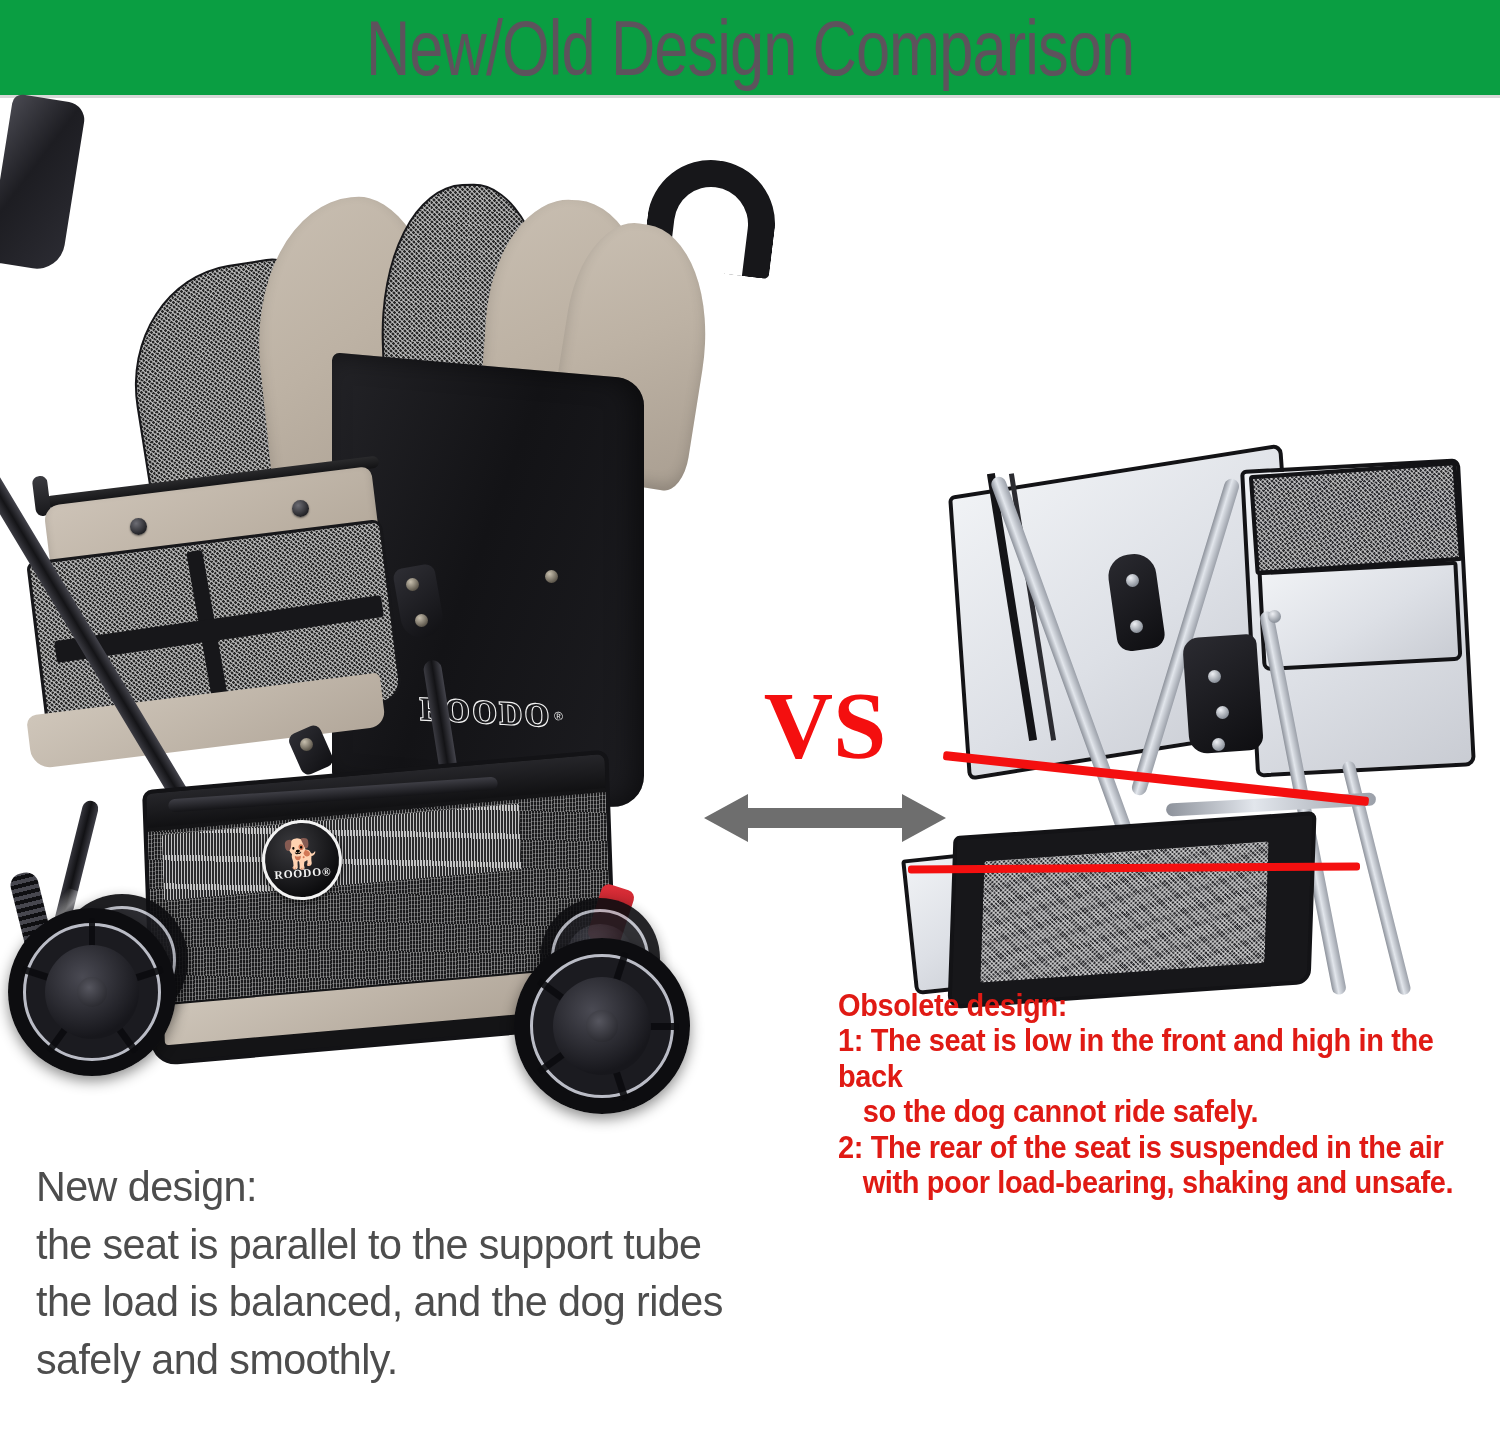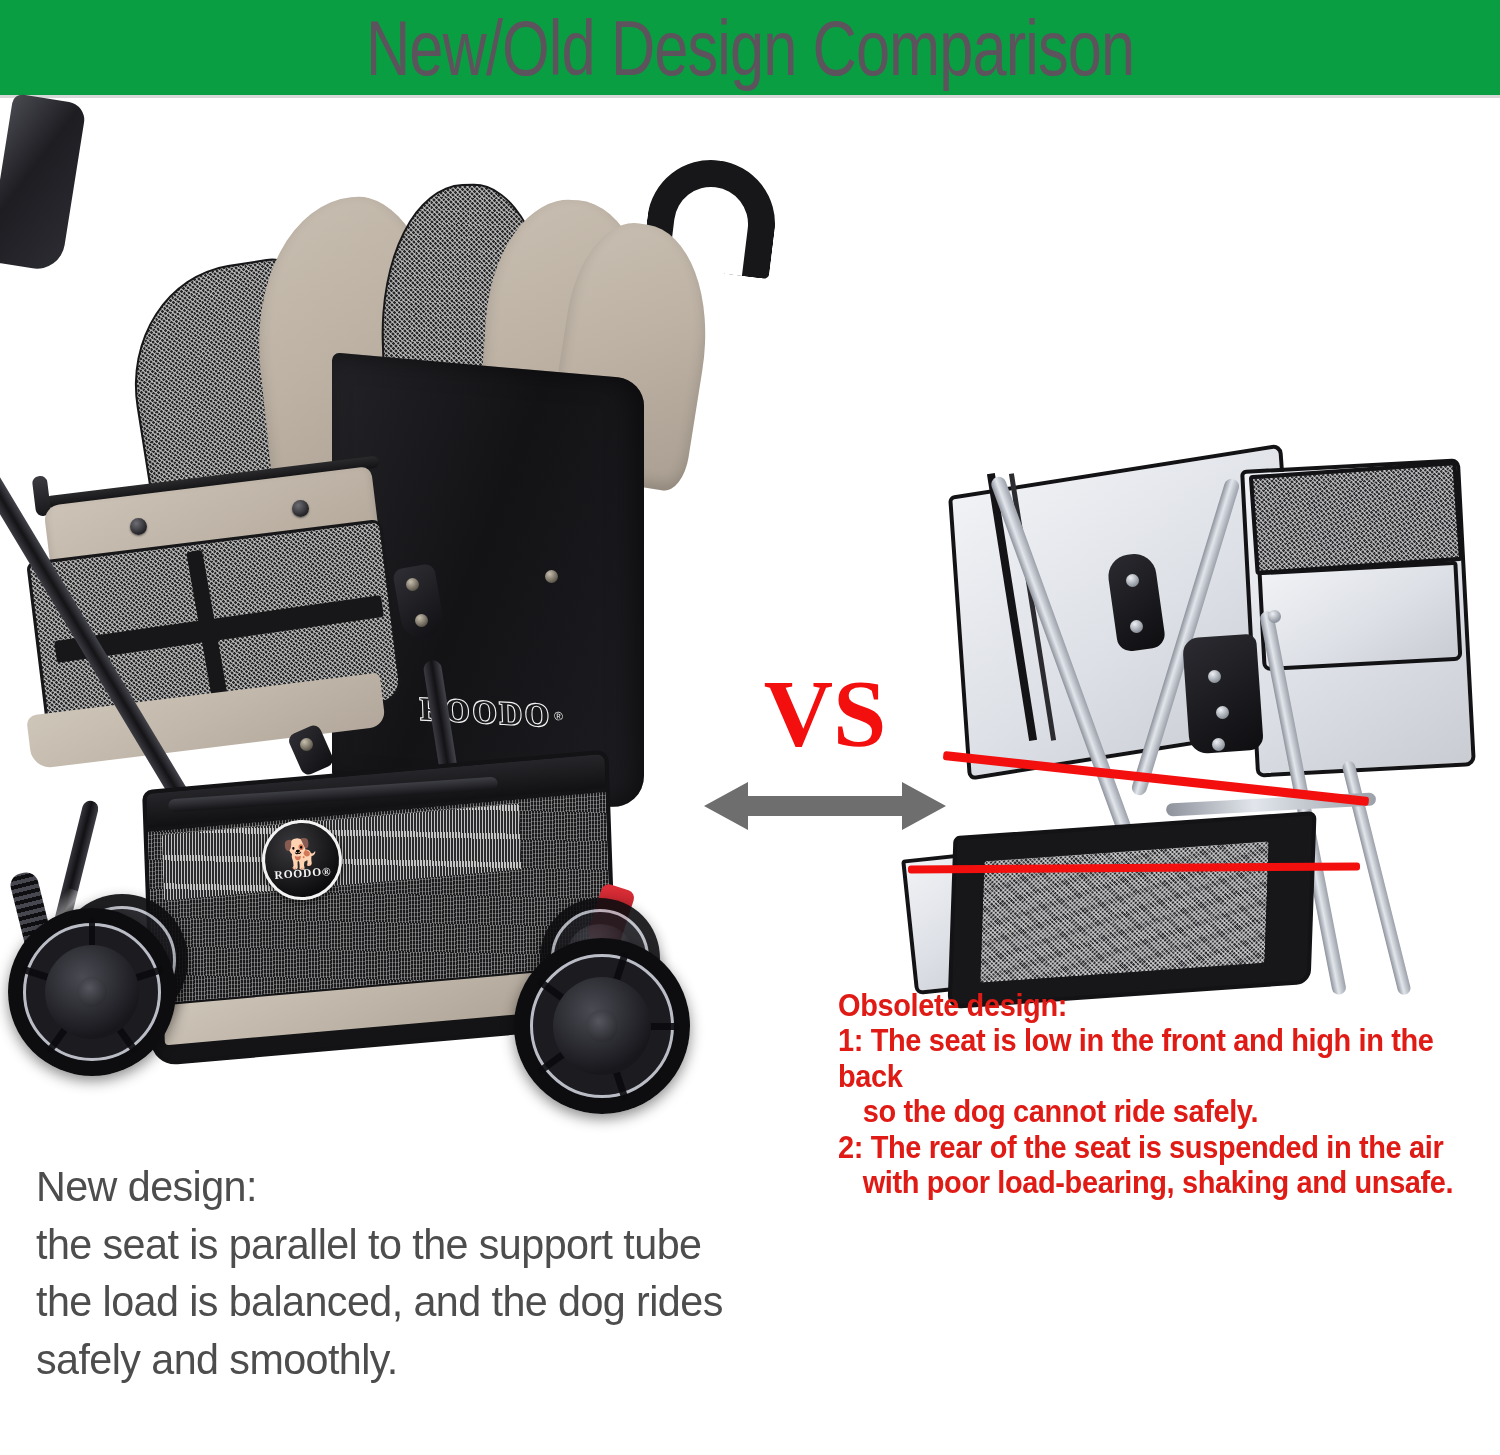--- a/index.html
+++ b/index.html
@@ -284,21 +284,21 @@
   }
   #brake1{left:594px;top:788px;transform:rotate(18deg);}
   #brake2{left:596px;top:902px;width:22px;height:40px;transform:rotate(10deg);}
   #spring{
     position:absolute;left:18px;top:774px;width:28px;height:86px;
     background:repeating-linear-gradient(0deg,#0f0f12 0 4px,#47474f 4px 8px);
     border-radius:12px;transform:rotate(-14deg);
   }
 
   
-  #vs-block{position:absolute;left:700px;top:568px;width:250px;height:185px;}
+  #vs-block{position:absolute;left:700px;top:580px;width:250px;height:185px;}
   #vs-text{
     position:absolute;left:0;top:0;width:250px;text-align:center;
     font-family:"Liberation Serif", serif;
     font-size:96px;font-weight:700;color:#f40f0f;line-height:1;
   }
   #vs-arrow{position:absolute;left:4px;top:112px;width:242px;height:56px;}
 
   
   #old-product{position:absolute;left:930px;top:360px;width:570px;height:540px;}
   .oldfab{

